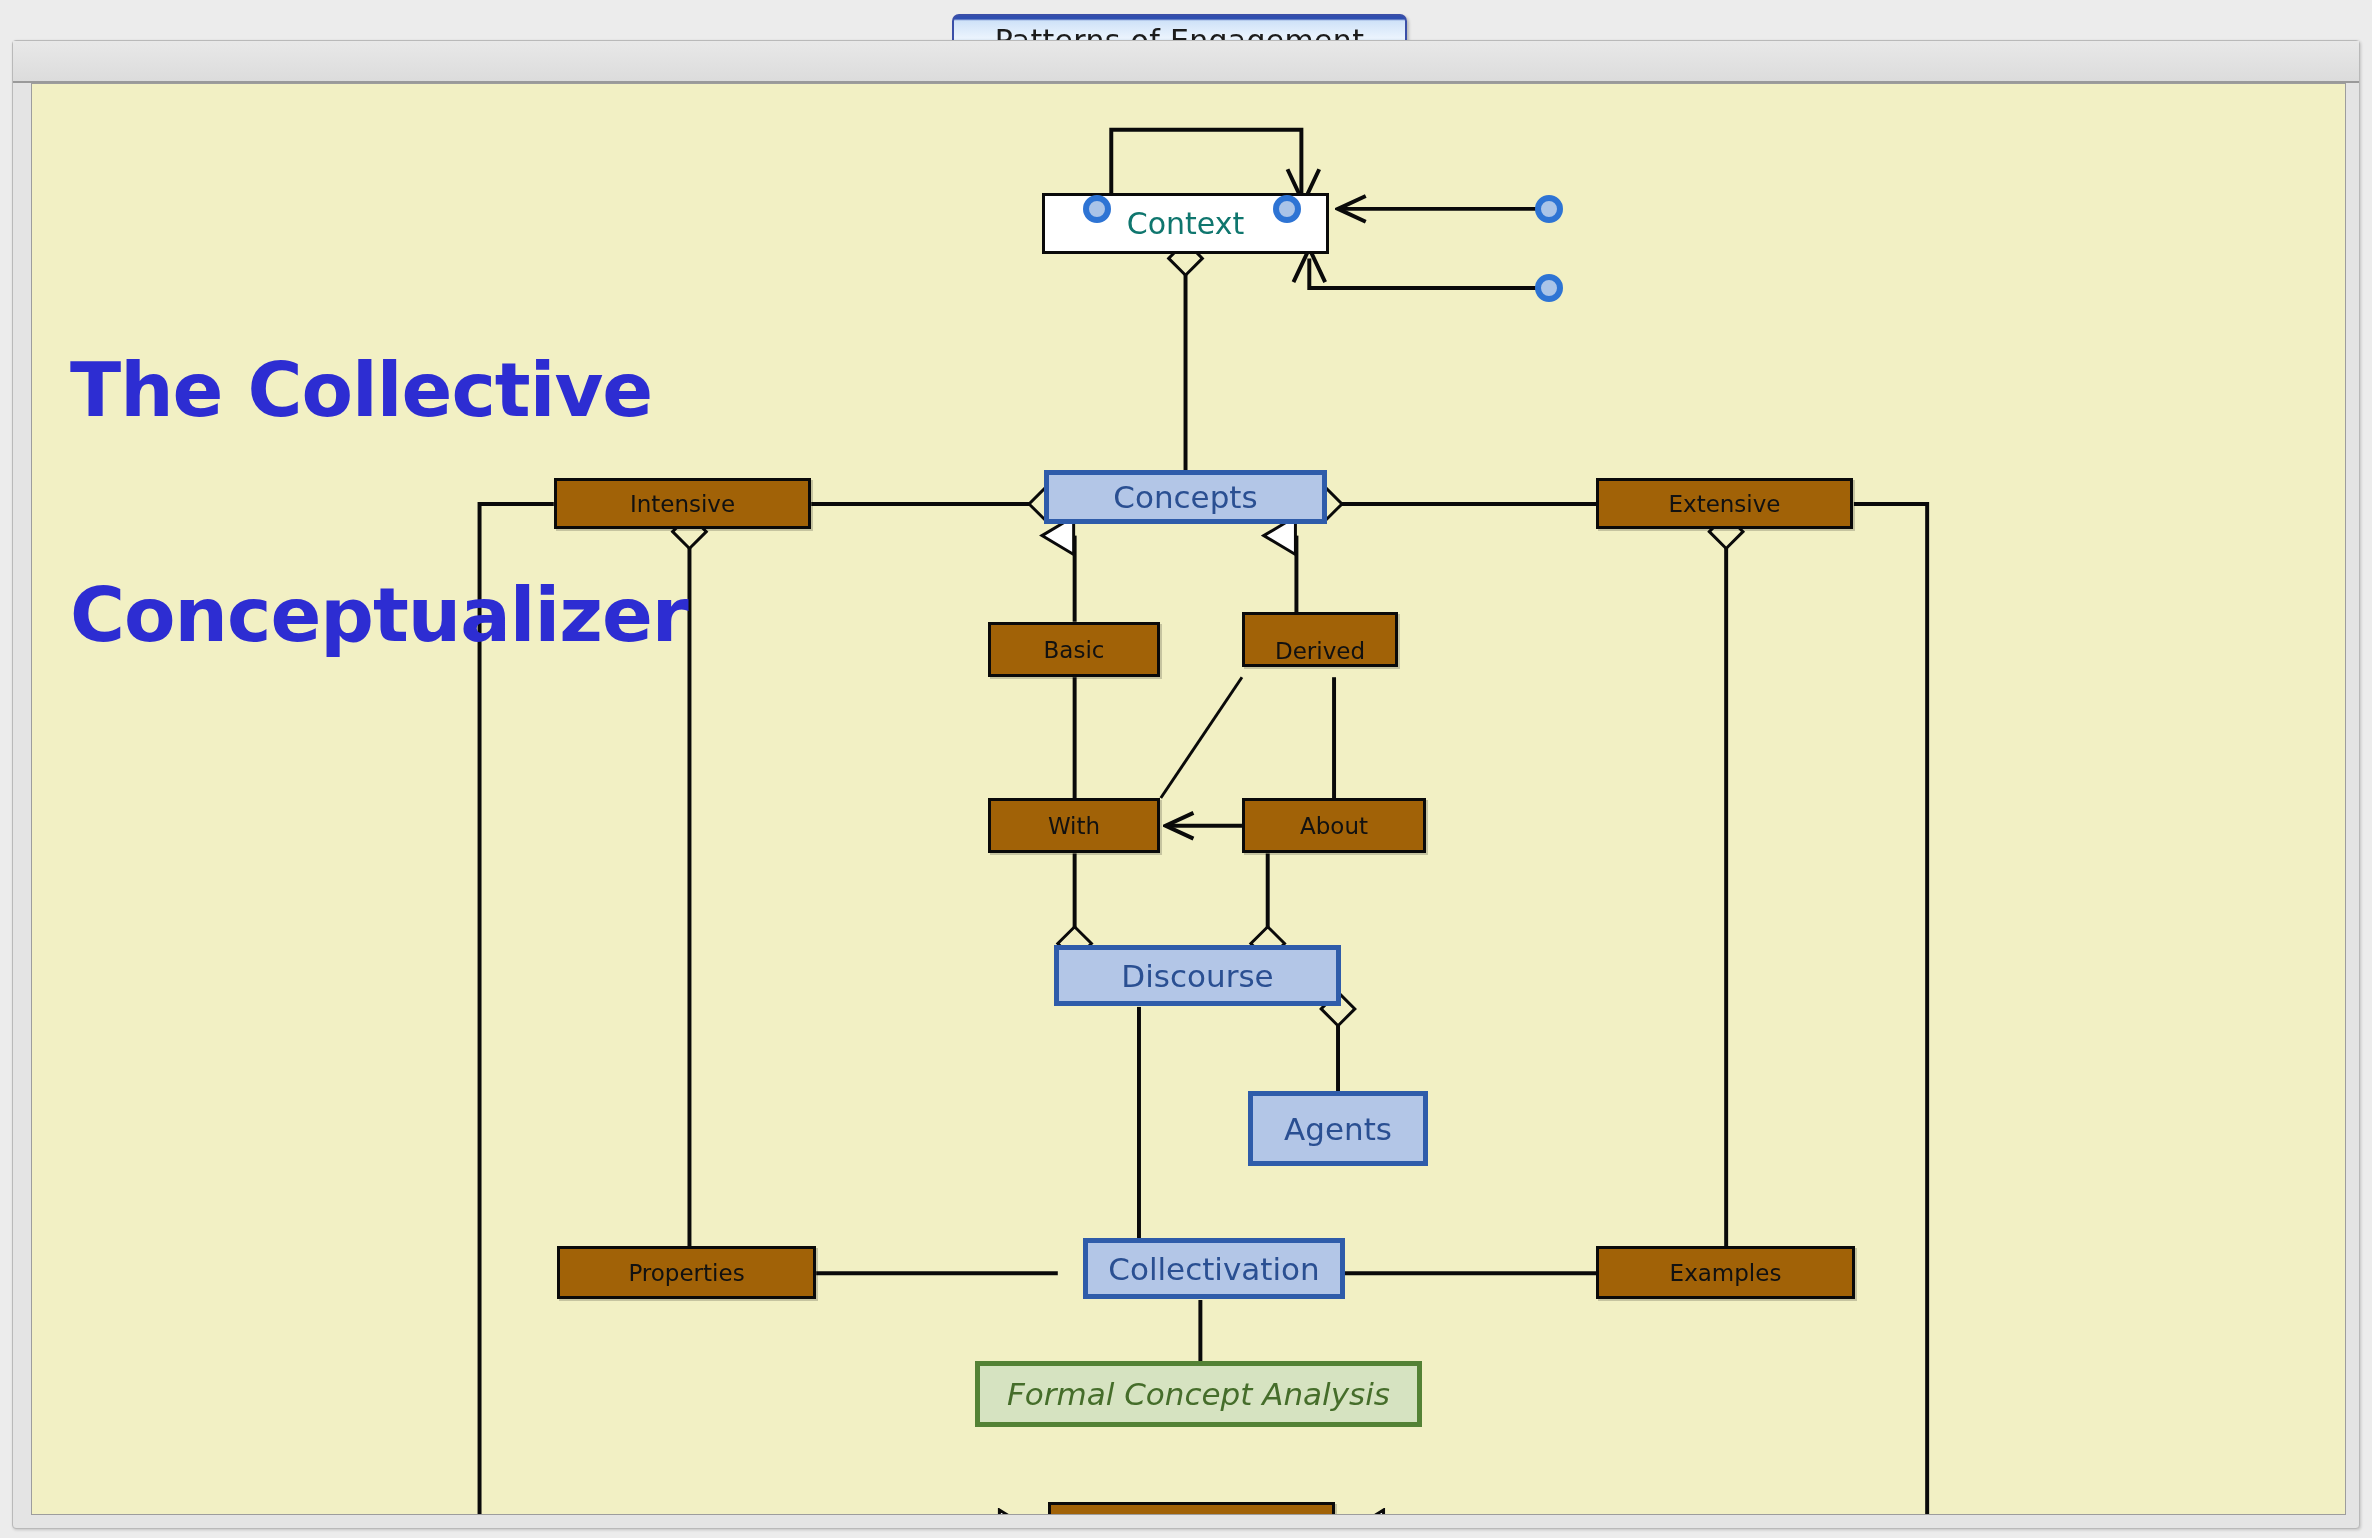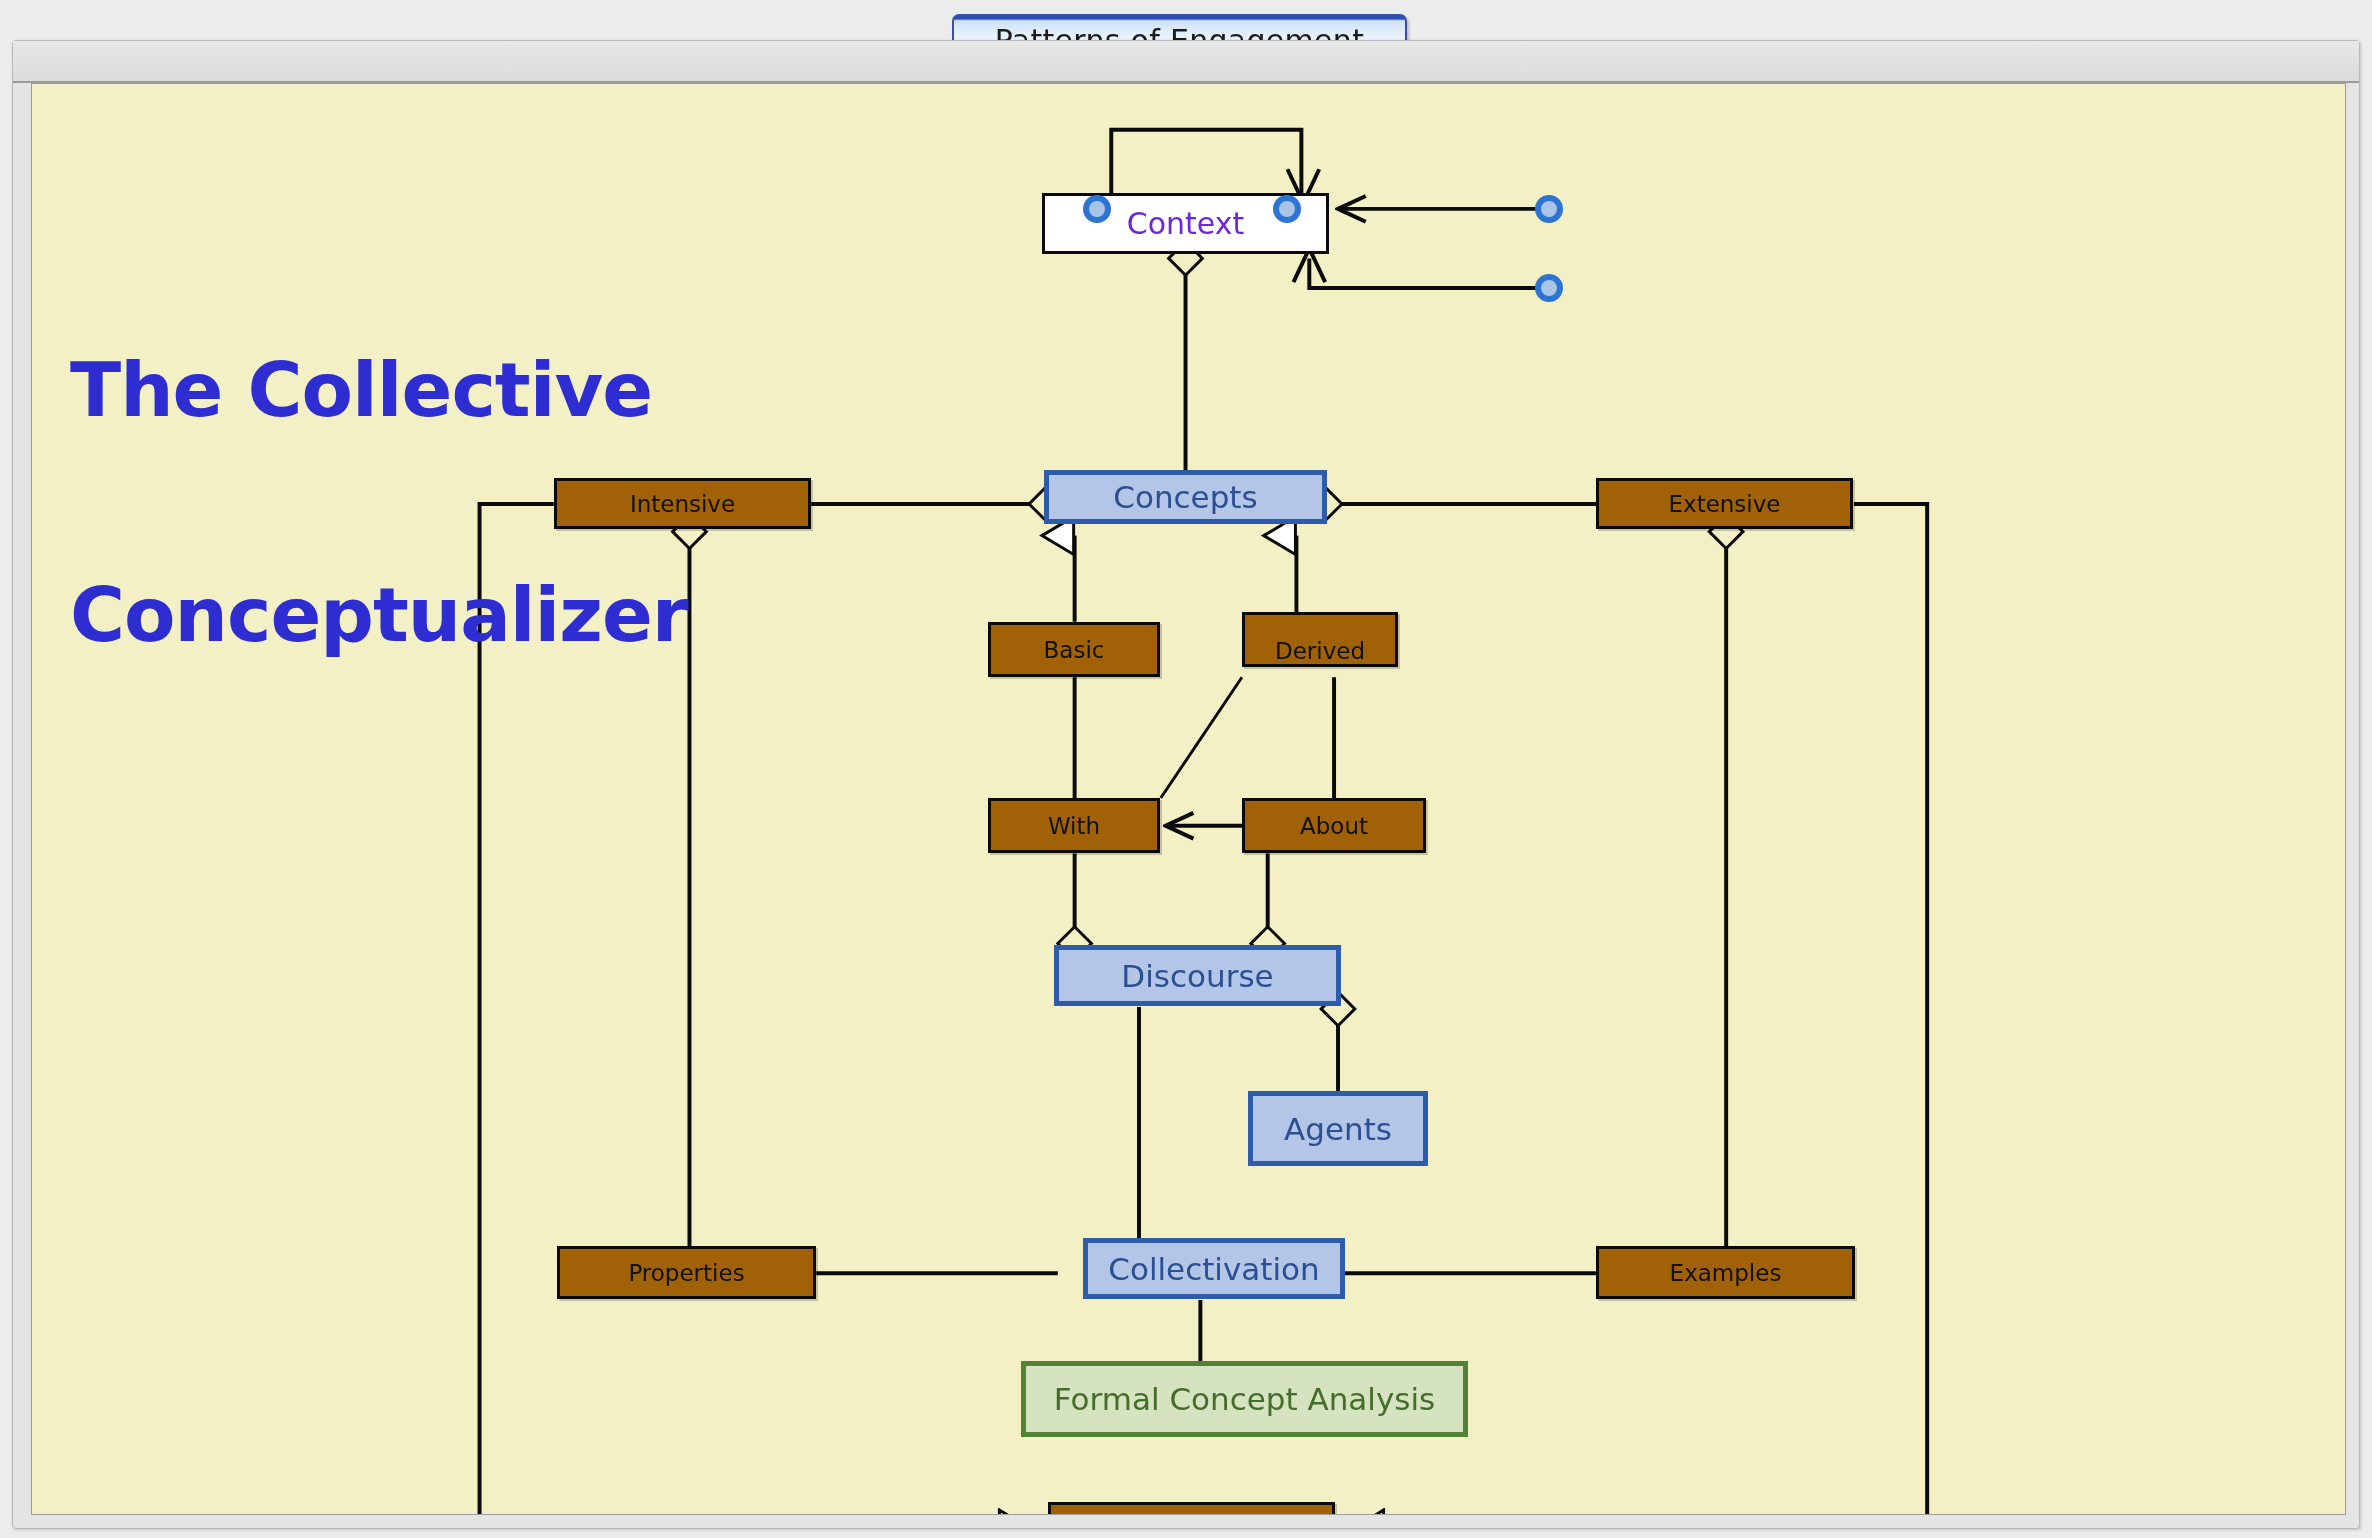--- a/index.html
+++ b/index.html
@@ -81,21 +81,21 @@
   }
   .node.blue{
     background:#b3c6e7;border:5px solid #2f5caa;color:#2a4f92;
     font-size:31px;
   }
   .node.green{
     background:#d6e3c1;border:5px solid #548235;color:#456d2a;
     font-size:31px;
   }
   .node.context{
-    background:#ffffff;border:3px solid #0a0a0a;color:#6d28d9;
+    background:#ffffff;border:3px solid #0a0a0a;color:#0f766e;
     font-size:30px;
   }
   
   .port{
     position:absolute;width:28px;height:28px;border-radius:50%;
     background:#aac4e8;border:6px solid #2e74d4;
     box-sizing:border-box;
   }
 </style>
 </head>
@@ -220,21 +220,21 @@
       </div>
       <div class="node plain" id="n-properties" style="left: 525px; top: 1162px; width: 259px; height: 53px;">
         <span>Properties</span>
       </div>
       <div class="node plain" id="n-examples" style="left: 1564px; top: 1162px; width: 259px; height: 53px;">
         <span>Examples</span>
       </div>
       <div class="node blue" id="n-collectivation" style="left: 1026px; top: 1154px; width: 262px; height: 61px; margin-left: 25px;">
         <span>Collectivation</span>
       </div>
-      <div class="node green" id="n-fca" style="left: 989px; top: 1277px; width: 447px; height: 76px;">
+      <div class="node green" id="n-fca" style="left: 943px; top: 1277px; width: 447px; height: 66px; font-style: italic;">
         <span>Formal Concept Analysis</span>
       </div>
       <div class="node plain" id="n-definition" style="left: 1016px; top: 1418px; width: 287px; height: 55px;">
         <span>Definition</span>
       </div>
 
       <div class="port" id="p0" style="left: 1051px; top: 111px;"></div>
       <div class="port" id="p1" style="left: 1241px; top: 111px;"></div>
       <div class="port" id="p2" style="left: 1503px; top: 111px;"></div>
       <div class="port" id="p3" style="left: 1503px; top: 190px;"></div>

